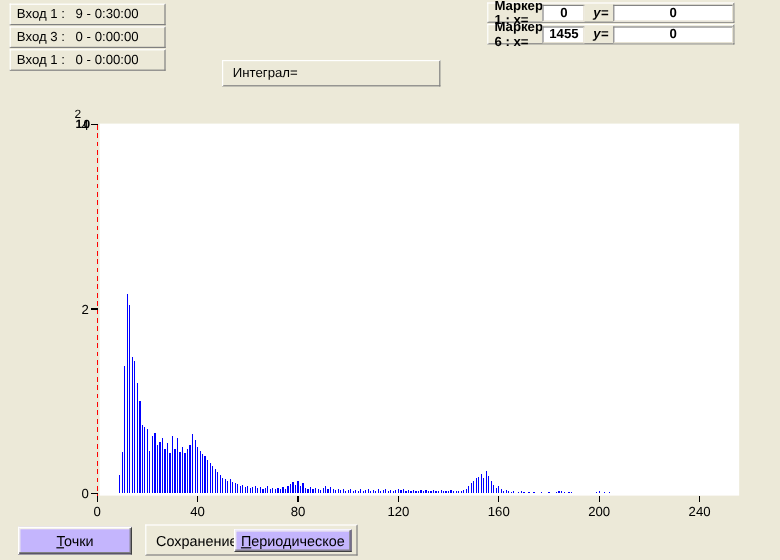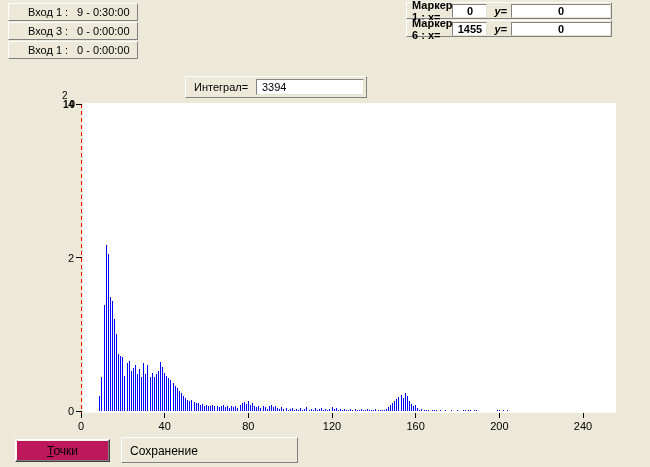--- a/index.html
+++ b/index.html
@@ -27,31 +27,31 @@
     border-color:#848484 #E6E2D2 #E6E2D2 #848484;
     display:flex;
     align-items:center;
     overflow:hidden;
   }
   .field.center { justify-content:center; }
   .field.left   { justify-content:flex-start; padding-left:5px; }
 
   
   .btn {
-    background:#be185d;
+    background:#c4b5fd;
     border:1px solid;
     border-color:#FFFFFF #404040 #404040 #FFFFFF;
     box-shadow: inset -1px -1px 0 #808080, inset 1px 1px 0 #F5F3EA;
     display:flex; align-items:center; justify-content:center;
     cursor:default;
     font-size:12px;
   }
   .u { text-decoration:underline; }
 
-  .inp-panel { left:8px; width:130px; height:18px; display:flex; align-items:center; padding-left:19px; }
+  .inp-panel { left:8px; width:130px; height:18px; display:flex; align-items:center; padding-left:5px; }
   .inp-panel .lbl { width:49px; }
 
   .mark-panel { left:406px; width:206px; height:17px; display:flex; align-items:center; padding-left:5px;font-weight:bold; }
 
   .plot-bg { left:83px; top:103px; width:533px; height:310px; background:#FFFFFF; }
 
   .pow-base { left:30px; top:99px;  font-size:10px; font-weight:bold; letter-spacing:1px;margin-left:33px; }
   .pow-exp  { left:62px; top:90px;  font-size:10px; }
 
   svg { position:absolute; left:0; top:0; pointer-events:none; }
@@ -87,25 +87,22 @@
   <span style="width:45px">Маркер 6 : x=</span>
   <div class="field center" style="width:44px;height:14px">
     <span>1455</span>
   </div>
   <span style="margin-left:7px;font-style:italic">y=</span>
   <div class="field center" style="width:127px;height:14px;margin-left:4px">
     <span>0</span>
   </div>
 </div>
 
-<div class="abs panel" style="left:185px;top:76px;width:182px;height:22px;display:flex;align-items:center;padding-left:8px">
+<div class="abs panel" style="left:185px;top:50px;width:182px;height:22px;display:flex;align-items:center;padding-left:8px">
   <span style="width:62px">Интеграл=</span>
-  <div class="field left" style="width:108px;height:16px">
-    <span>3394</span>
-  </div>
 </div>
 
 <div class="abs pow-base">10</div>
 <div class="abs pow-exp">2</div>
 <div class="abs plot-bg"></div>
 <div class="abs" id="chart-layer" style="left:0;top:0;width:650px;height:467px">
     <svg width="650" height="467" shape-rendering="crispEdges">
       <g>
         <line x1="99.8" y1="411" x2="99.8" y2="395.6" stroke="#0000FF" stroke-width="1"></line>
         <line x1="101.9" y1="411" x2="101.9" y2="376.5" stroke="#0000FF" stroke-width="1"></line>
@@ -306,13 +303,16 @@
       <text x="74" y="108" text-anchor="end">4</text>
     </svg>
   </div>
 
 <button class="abs btn" style="left:15px;top:439px;width:95px;height:23px">
   <span><span class="u">Т</span><span>очки</span></span>
 </button>
 
 <div class="abs panel" style="left:121px;top:437px;width:177px;height:26px">
   <span class="abs" style="left:8px;top:6px;font-size:12px">Сохранение</span>
+  <button class="abs btn" style="left:73px;top:3px;width:98px;height:19px">
+    <span><span class="u">П</span><span>ериодическое</span></span>
+  </button>
 </div>
 
 </body></html>

